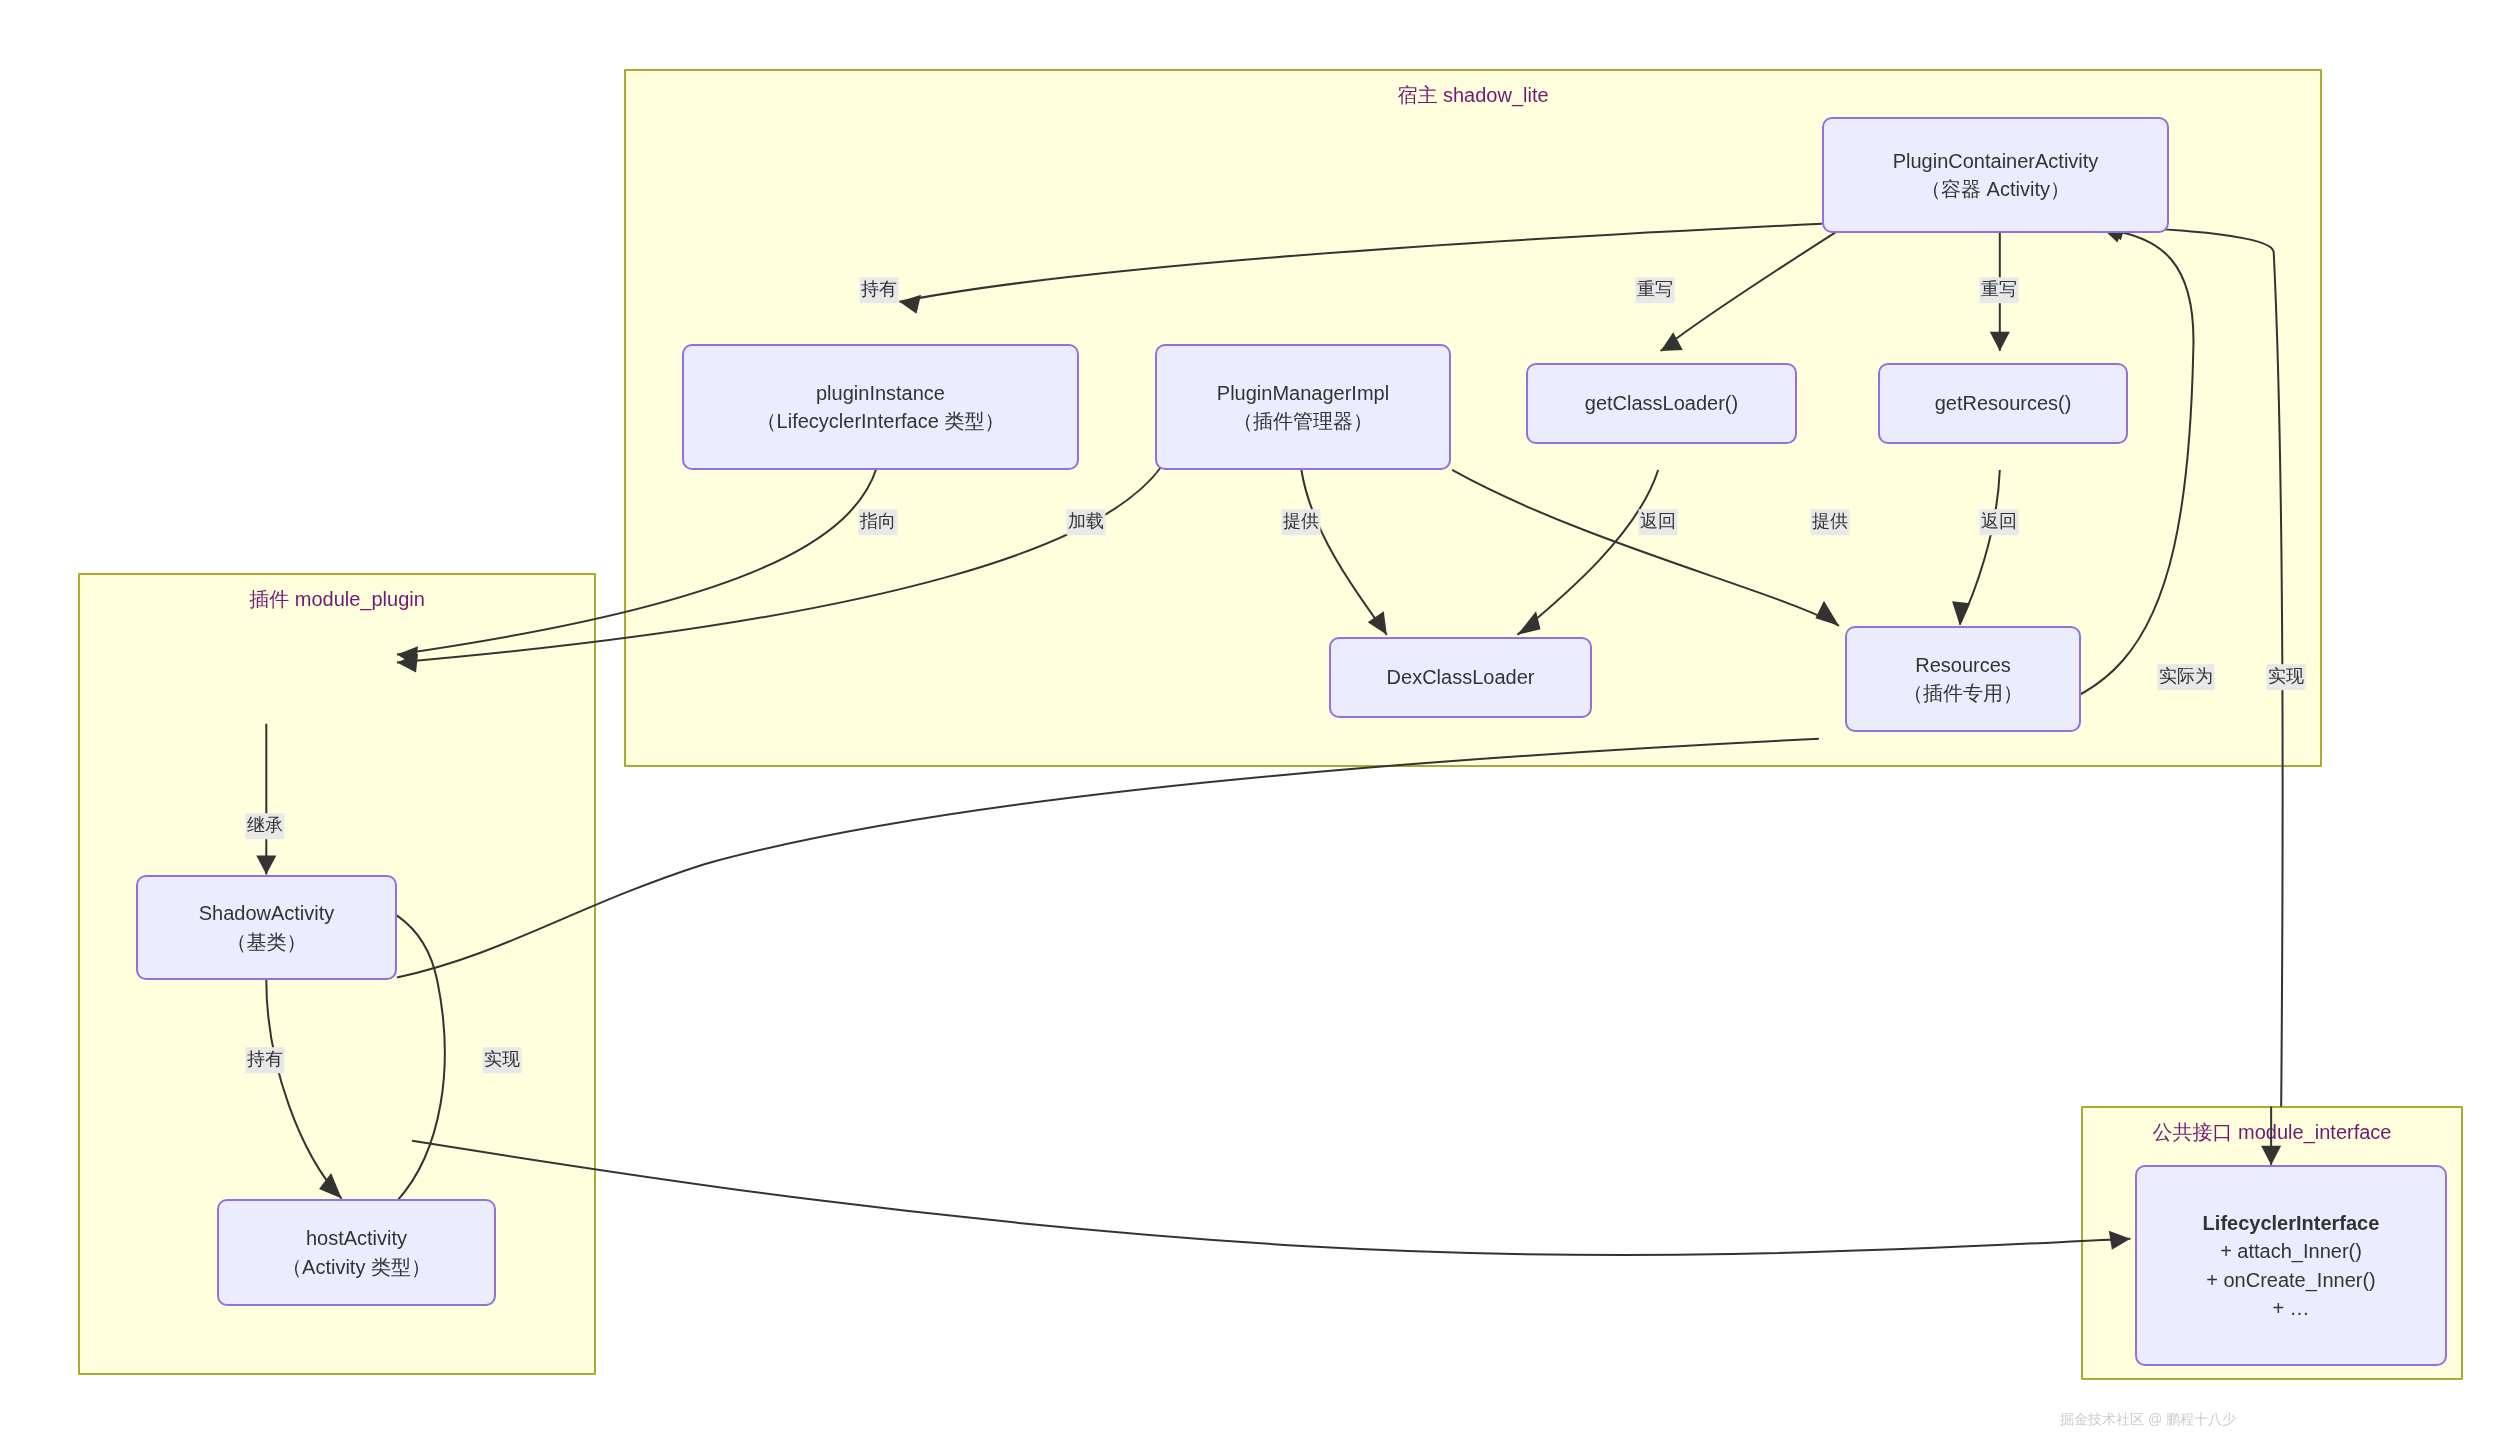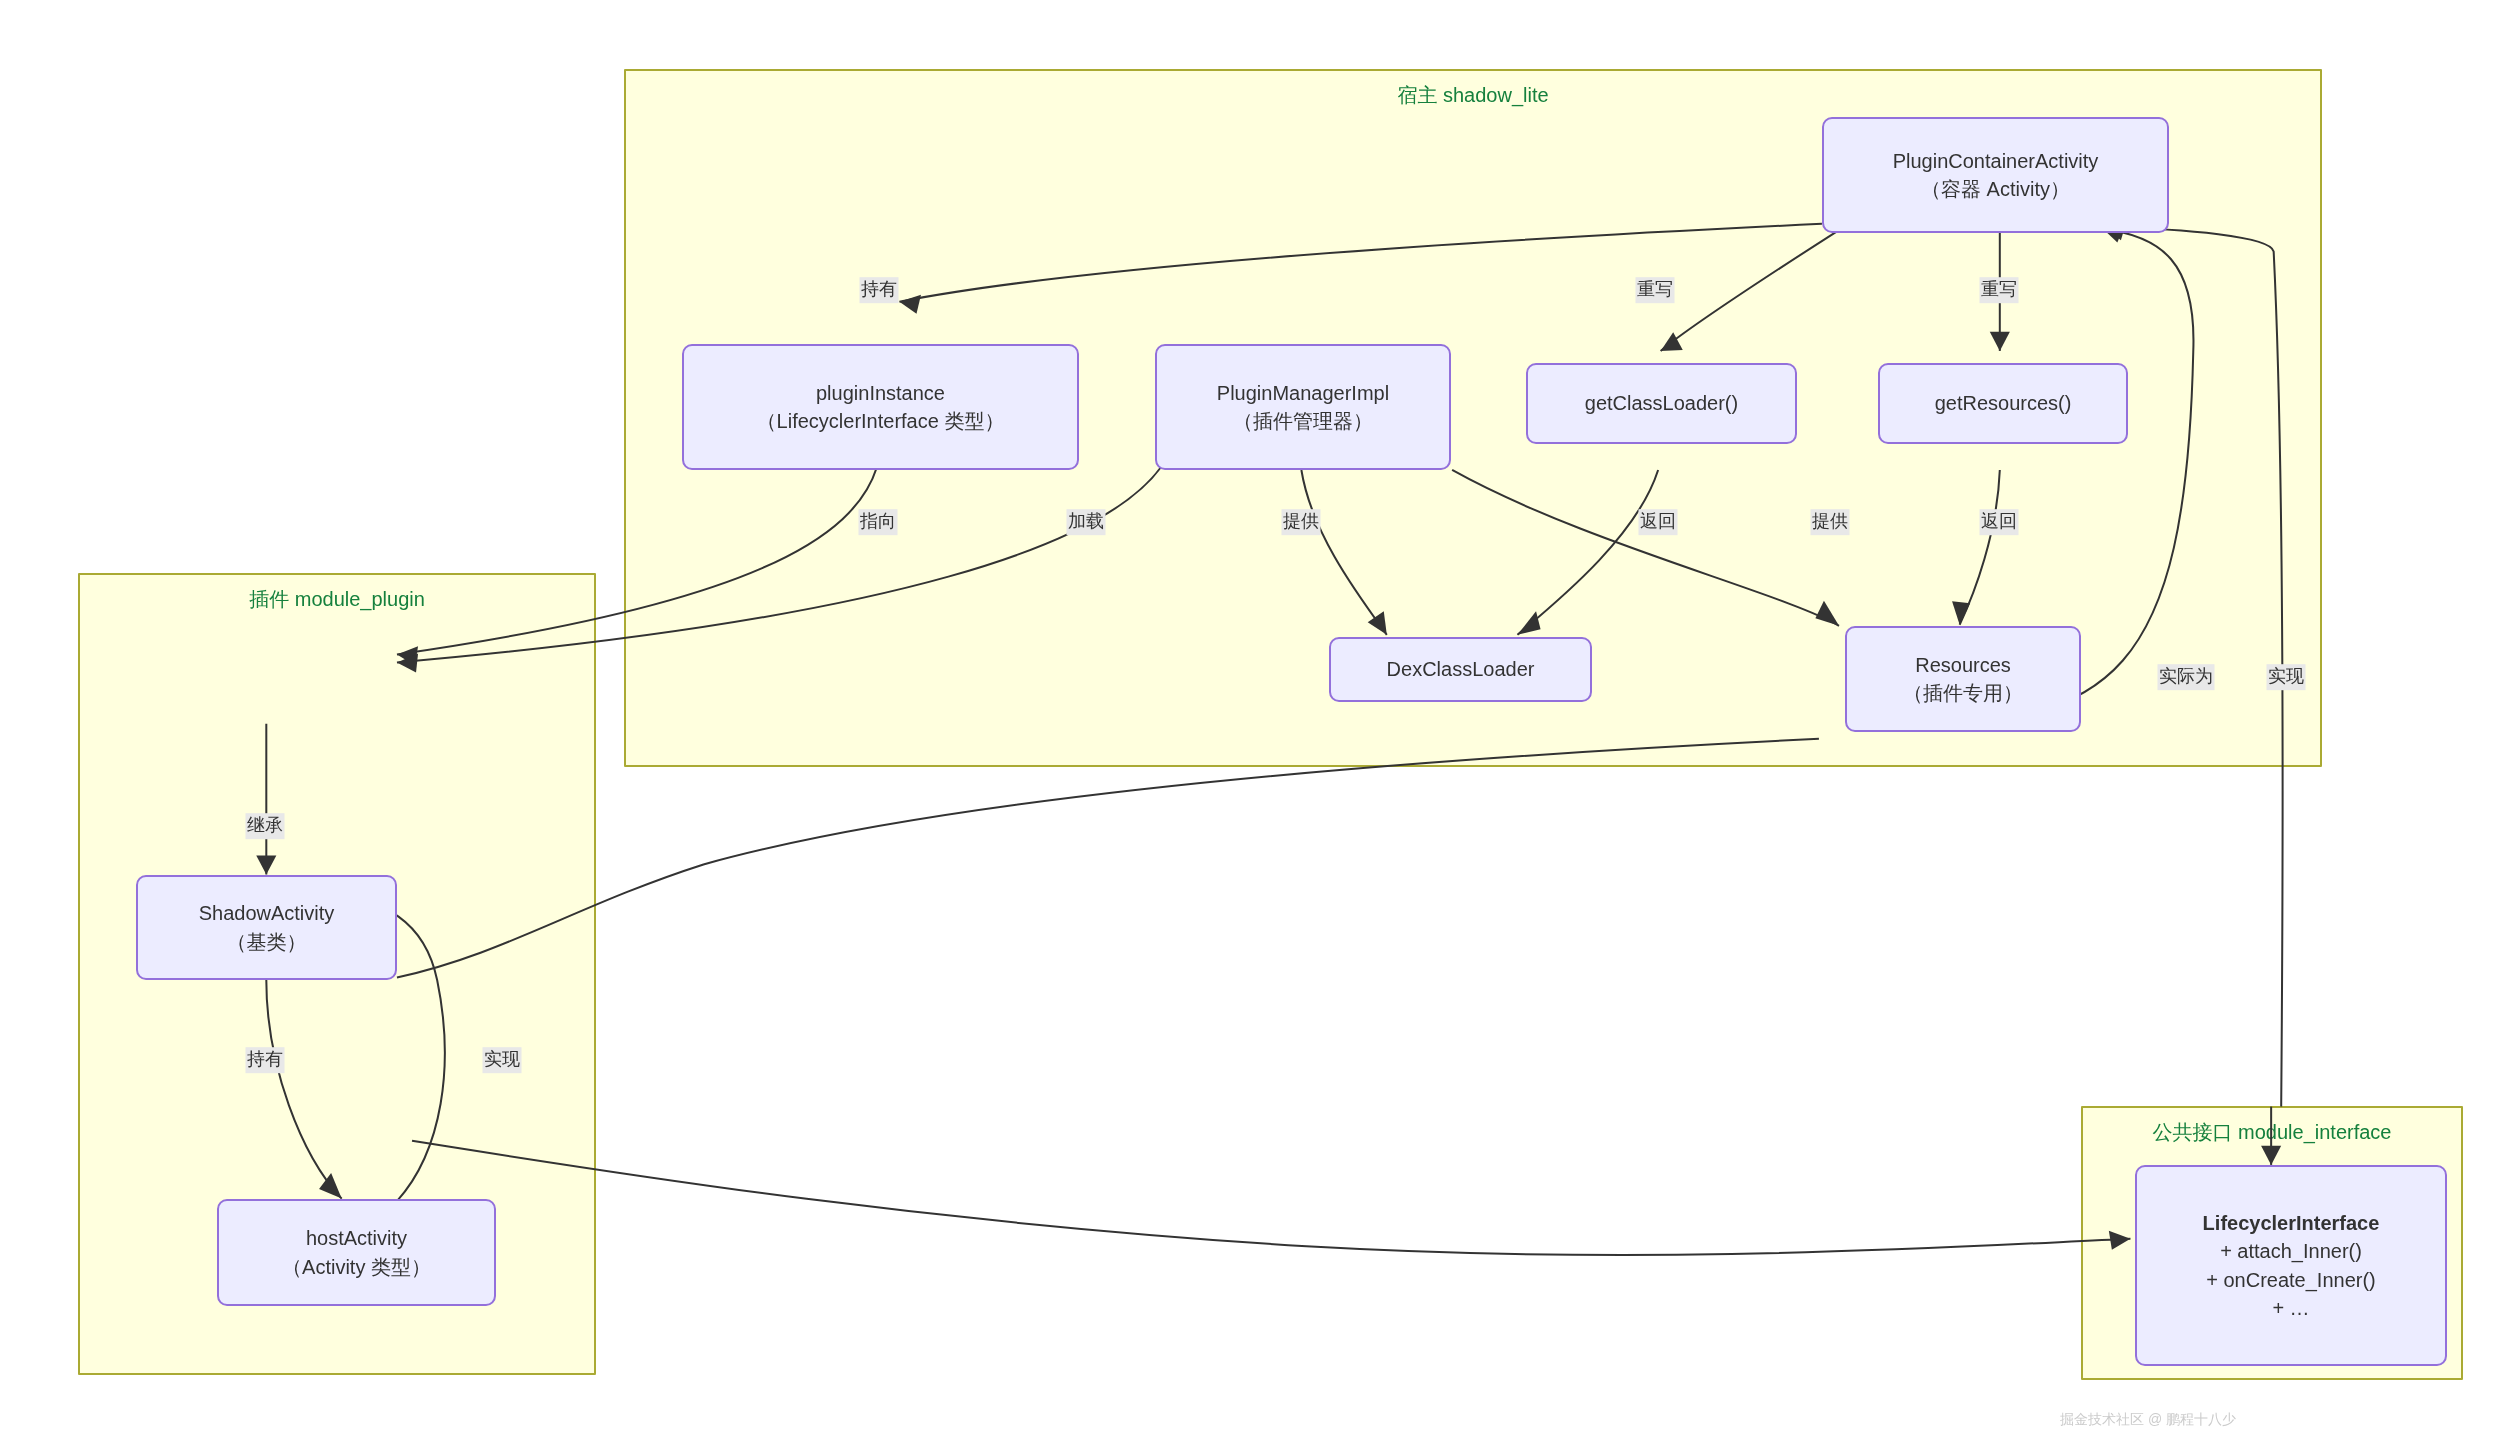--- a/index.html
+++ b/index.html
@@ -21,21 +21,21 @@
     background: #ffffde;
     border: 2px solid #aaaa33;
     border-radius: 1px;
   }
   .subgraph-title {
     position: absolute;
     top: 11px;
     left: 0; right: 0;
     text-align: center;
     font-size: 20px;
-    color: #15803d;
+    color: #701a75;
     white-space: nowrap;
   }
   
   .node {
     position: absolute;
     background: #ececff;
     border: 2px solid #9370db;
     border-radius: 10px;
     display: flex;
     flex-direction: column;
@@ -164,21 +164,21 @@
   </div>
 
   <div class="node" style="left:1526px; top:363px; width:271px; height:81px;">
     <span class="ln">getClassLoader()</span>
   </div>
 
   <div class="node" style="left:1878px; top:363px; width:250px; height:81px;">
     <span class="ln">getResources()</span>
   </div>
 
-  <div class="node" style="left:1329px; top:637px; width:263px; height:65px;">
+  <div class="node" style="left:1329px; top:637px; width:263px; height:81px;">
     <span class="ln">DexClassLoader</span>
   </div>
 
   <div class="node" style="left:1845px; top:626px; width:236px; height:106px;">
     <span class="ln">Resources</span>
     <span class="ln">（插件专用）</span>
   </div>
 
 
   <div class="node" style="left:136px; top:875px; width:261px; height:105px;">

